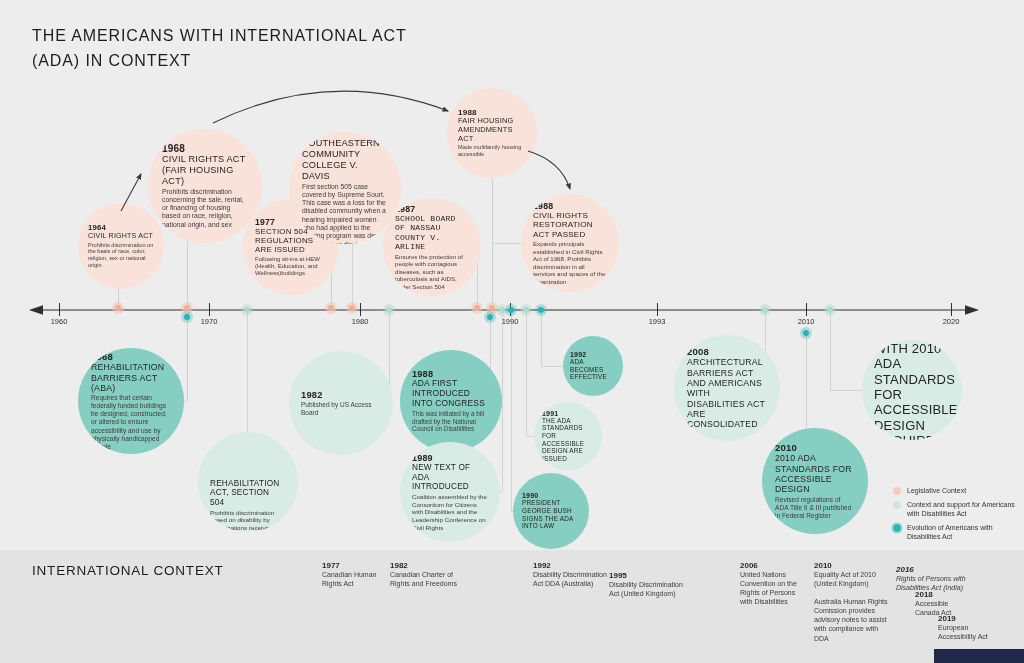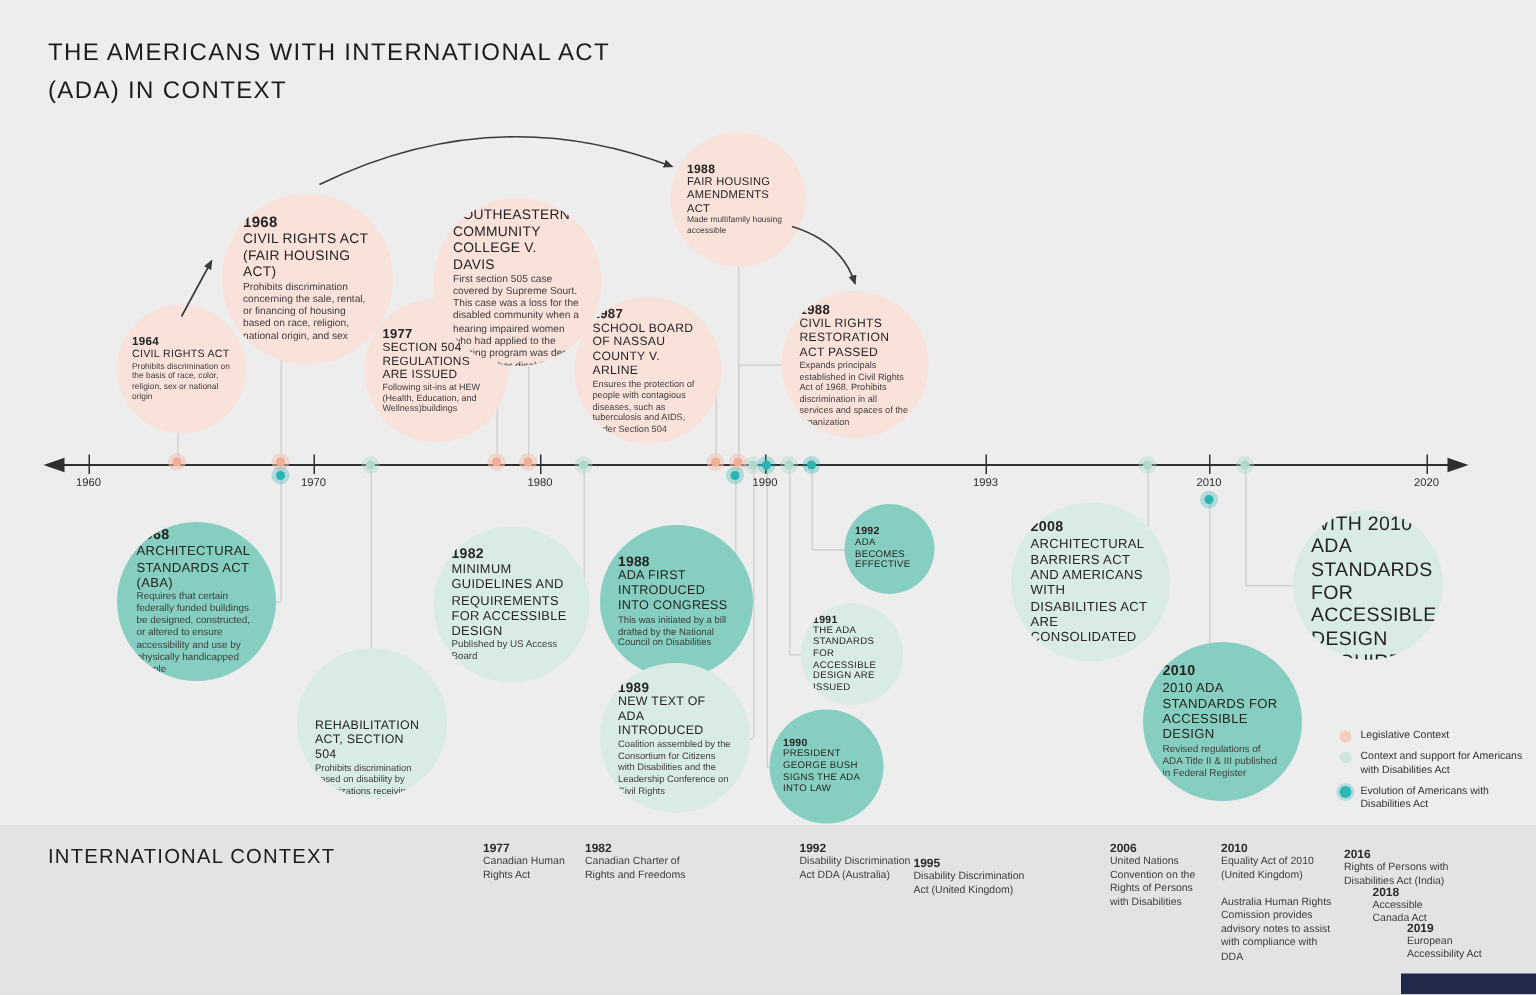--- a/index.html
+++ b/index.html
@@ -137,21 +137,21 @@
     <div class="event-circle cat-legislative" style="left: 289px; top: 132px; width: 112px; height: 112px; padding: 0px 13px;">
       <div class="ev-year" style="font-size: 10px;">1979</div>
       <div class="ev-title" style="font-size: 9.2px;">SOUTHEASTERN COMMUNITY COLLEGE V. DAVIS</div>
       <div class="ev-desc" style="font-size: 6.8px;">First section 505 case covered by Supreme Sourt. This case was a loss for the disabled community when a hearing impaired women who had applied to the nursing program was denied based on her disability</div>
     </div>
     <div class="conn" style="left: 477px; top: 247px; width: 1px; height: 61px;"></div>
     <div class="conn" style="left: 477px; top: 247px; width: 4px; height: 1px;"></div>
     <div class="dot dot-pink" style="left: 477px; top: 308px;"></div>
     <div class="event-circle cat-legislative" style="left: 383px; top: 198px; width: 98px; height: 98px; padding: 0px 12px;">
       <div class="ev-year" style="font-size: 8.82px;">1987</div>
-      <div class="ev-title" style="font-size: 8.085px;">SCHOOL BOARD OF NASSAU COUNTY V. ARLINE</div>
+      <div class="ev-title" style="font-size: 8.085px; font-family: Liberation Mono, monospace;">SCHOOL BOARD OF NASSAU COUNTY V. ARLINE</div>
       <div class="ev-desc" style="font-size: 6.125px;">Ensures the protection of people with contagious diseases, such as tuberculosis and AIDS, under Section 504</div>
     </div>
     <div class="conn" style="left: 492px; top: 178px; width: 1px; height: 130px;"></div>
     <div class="dot dot-pink" style="left: 492px; top: 308px;"></div>
     <div class="event-circle cat-legislative" style="left: 447px; top: 88px; width: 90px; height: 90px; padding: 0px 11px;">
       <div class="ev-year" style="font-size: 8.1px;">1988</div>
       <div class="ev-title" style="font-size: 7.425px;">FAIR HOUSING AMENDMENTS ACT</div>
       <div class="ev-desc" style="font-size: 5.625px;">Made multifamily housing accessible</div>
     </div>
     <div class="conn" style="left: 492px; top: 243px; width: 1px; height: 65px;"></div>
@@ -159,36 +159,35 @@
     <div class="event-circle cat-legislative" style="left: 521px; top: 194px; width: 98px; height: 98px; padding: 0px 12px;">
       <div class="ev-year" style="font-size: 8.82px;">1988</div>
       <div class="ev-title" style="font-size: 8.085px;">CIVIL RIGHTS RESTORATION ACT PASSED</div>
       <div class="ev-desc" style="font-size: 6.125px;">Expands principals established in Civil Rights Act of 1968. Prohibits discrimination in all services and spaces of the organization</div>
     </div>
     <div class="conn" style="left: 187px; top: 317px; width: 1px; height: 84px;"></div>
     <div class="conn" style="left: 184px; top: 401px; width: 3px; height: 1px;"></div>
     <div class="dot dot-dark" style="left: 187px; top: 317px;"></div>
     <div class="event-circle cat-evolution" style="left: 78px; top: 348px; width: 106px; height: 106px; padding: 0px 13px;">
       <div class="ev-year" style="font-size: 9.54px;">1968</div>
-      <div class="ev-title" style="font-size: 8.745px;">ARCHITECTURAL STANDARDS ACT (ABA)</div>
+      <div class="ev-title" style="font-size: 8.745px;">REHABILITATION BARRIERS ACT (ABA)</div>
       <div class="ev-desc" style="font-size: 6.625px;">Requires that certain federally funded buildings be designed, constructed, or altered to ensure accessibility and use by physically handicapped people</div>
     </div>
     <div class="conn" style="left: 247px; top: 310px; width: 1px; height: 122.01px;"></div>
     <div class="dot dot-light" style="left: 247px; top: 310px;"></div>
     <div class="event-circle cat-context" style="left: 198px; top: 432px; width: 100px; height: 100px; padding: 0px 12px;">
       <div class="ev-year" style="font-size: 9px;">1965</div>
       <div class="ev-title" style="font-size: 8.25px; margin-top: 44px;">REHABILITATION ACT, SECTION 504</div>
       <div class="ev-desc" style="font-size: 6.25px;">Prohibits discrimination based on disability by organizations receiving federal funds</div>
     </div>
     <div class="conn" style="left: 389px; top: 310px; width: 1px; height: 93px;"></div>
     <div class="conn" style="left: 389px; top: 403px; width: 4px; height: 1px;"></div>
     <div class="dot dot-light" style="left: 389px; top: 310px;"></div>
     <div class="event-circle cat-context" style="left: 289px; top: 351px; width: 104px; height: 104px; padding: 0px 12px;">
       <div class="ev-year" style="font-size: 9.36px;">1982</div>
-      <div class="ev-title" style="font-size: 8.58px;">MINIMUM GUIDELINES AND REQUIREMENTS FOR ACCESSIBLE DESIGN</div>
       <div class="ev-desc" style="font-size: 6.5px;">Published by US Access Board</div>
     </div>
     <div class="conn" style="left: 490px; top: 317px; width: 1px; height: 84px;"></div>
     <div class="conn" style="left: 490px; top: 401px; width: 12px; height: 1px;"></div>
     <div class="dot dot-dark" style="left: 490px; top: 317px;"></div>
     <div class="event-circle cat-evolution" style="left: 400px; top: 350px; width: 102px; height: 102px; padding: 0px 12px;">
       <div class="ev-year" style="font-size: 9.18px;">1988</div>
       <div class="ev-title" style="font-size: 8.415px;">ADA FIRST INTRODUCED INTO CONGRESS</div>
       <div class="ev-desc" style="font-size: 6.375px;">This was initiated by a bill drafted by the National Council on Disabilities</div>
     </div>
@@ -260,21 +259,21 @@
     </div>
     <div class="intl-item" style="left: 740px; top: 561px; width: 64px;">
       <div class="intl-year">2006</div>
       <div class="intl-text">United Nations Convention on the Rights of Persons with Disabilities</div>
     </div>
     <div class="intl-item" style="left: 814px; top: 561px; width: 80px;">
       <div class="intl-year">2010</div>
       <div class="intl-text">Equality Act of 2010 (United Kingdom)</div>
       <div class="intl-note">Australia Human Rights Comission provides advisory notes to assist with compliance with DDA</div>
     </div>
-    <div class="intl-item" style="left: 896px; top: 565px; width: 78px;">
+    <div class="intl-item" style="left: 896px; top: 565px; width: 78px; font-style: italic;">
       <div class="intl-year">2016</div>
       <div class="intl-text">Rights of Persons with Disabilities Act (India)</div>
     </div>
     <div class="intl-item" style="left: 915px; top: 590px; width: 50px;">
       <div class="intl-year">2018</div>
       <div class="intl-text">Accessible Canada Act</div>
     </div>
     <div class="intl-item" style="left: 938px; top: 614px; width: 56px;">
       <div class="intl-year">2019</div>
       <div class="intl-text">European Accessibility Act</div>

